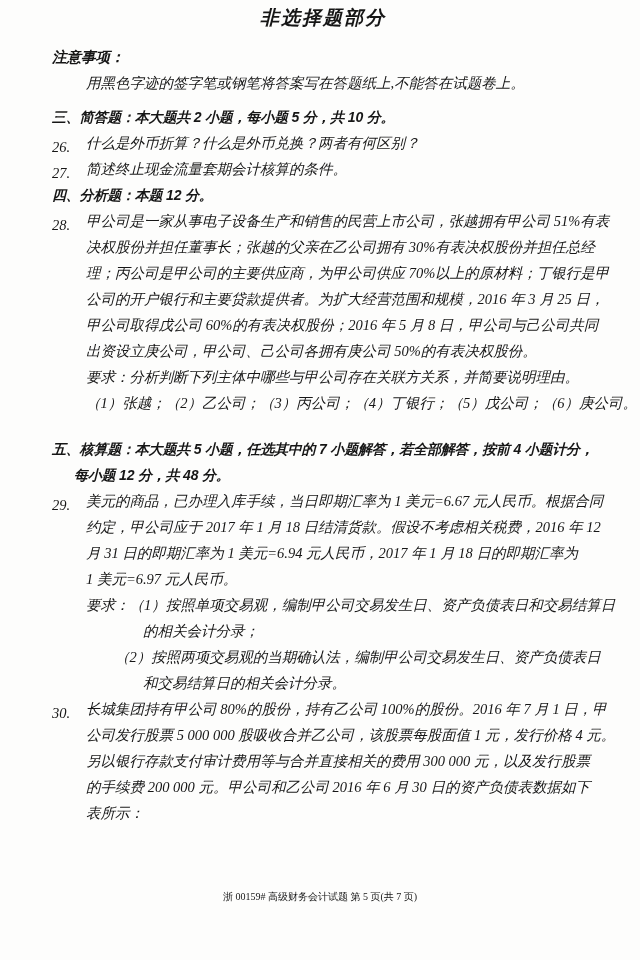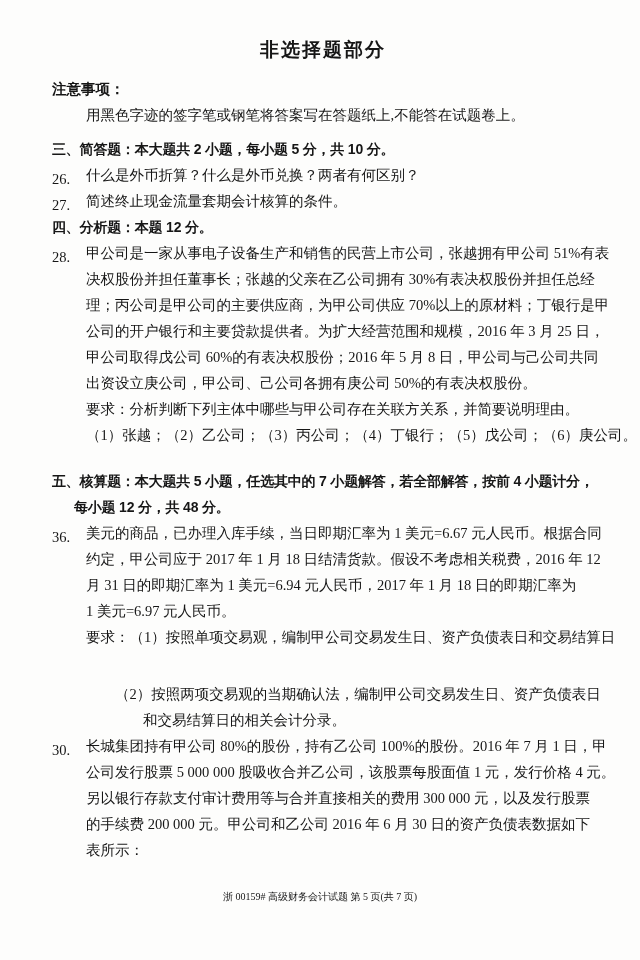--- a/index.html
+++ b/index.html
@@ -2,21 +2,21 @@
 <html lang="zh"><head>
 <meta charset="utf-8">
 <style>
   html,body { margin:0; padding:0; background:#e8e8e8; }
   .page {
     width:640px; height:960px; margin:0 auto; position:relative;
     background:#fdfdfc; overflow:hidden;
     font-family:"Liberation Serif","DejaVu Serif",serif;
     color:#161616;
   }
-  .inner { padding:36px 46px 0 52px; }
+  .inner { padding:4px 46px 0 52px;font-style:italic; }
 
   .title {
     font-family:"Liberation Sans","DejaVu Sans",sans-serif;
     font-weight:bold; font-size:19px; line-height:27px;
     text-align:center; letter-spacing:2px;
   }
 
   .line {
     font-size:14.5px; line-height:26px; white-space:nowrap;
   }
@@ -35,21 +35,21 @@
   .sec3 { margin-top:8px; }
   .sec4 { margin-top:0; }
   .sec5 { margin-top:20px; }
   .sec5-line2 { padding-left:22px; }
 
   .item { position:relative; padding-left:34px; }
   .item-num {
     position:absolute; left:0; top:4px;
     font-size:14.5px; line-height:26px;
   }
-  .indent-sub  { margin-left:29px;margin-top:31px; }  
+  .indent-sub  { margin-left:29px; }  
   .indent-cont { margin-left:57px; }  
 
   .footer {
     position:absolute; left:0; top:887px; width:100%;
     text-align:center; font-size:10px; line-height:20px;
     white-space:nowrap;
   }
 </style>
 </head>
 <body>
@@ -87,26 +87,27 @@
       <div class="line">要求：分析判断下列主体中哪些与甲公司存在关联方关系，并简要说明理由。</div>
       <div class="line">（1）张越；（2）乙公司；（3）丙公司；（4）丁银行；（5）戊公司；（6）庚公司。</div>
     </div>
 
     <div class="sec5">
       <div class="heading">五、核算题：本大题共 5 小题，任选其中的 7 小题解答，若全部解答，按前 4 小题计分，</div>
       <div class="heading sec5-line2">每小题 12 分，共 48 分。</div>
     </div>
 
     <div class="item">
-      <span class="item-num">36.</span>
+      <span class="item-num">29.</span>
       <div class="line">美元的商品，已办理入库手续，当日即期汇率为 1 美元=6.67 元人民币。根据合同</div>
       <div class="line">约定，甲公司应于 2017 年 1 月 18 日结清货款。假设不考虑相关税费，2016 年 12</div>
       <div class="line">月 31 日的即期汇率为 1 美元=6.94 元人民币，2017 年 1 月 18 日的即期汇率为</div>
       <div class="line">1 美元=6.97 元人民币。</div>
       <div class="line">要求：（1）按照单项交易观，编制甲公司交易发生日、资产负债表日和交易结算日</div>
+      <div class="line indent-cont">的相关会计分录；</div>
       <div class="line indent-sub">（2）按照两项交易观的当期确认法，编制甲公司交易发生日、资产负债表日</div>
       <div class="line indent-cont">和交易结算日的相关会计分录。</div>
     </div>
 
     <div class="item">
       <span class="item-num">30.</span>
       <div class="line">长城集团持有甲公司 80%的股份，持有乙公司 100%的股份。2016 年 7 月 1 日，甲</div>
       <div class="line">公司发行股票 5 000 000 股吸收合并乙公司，该股票每股面值 1 元，发行价格 4 元。</div>
       <div class="line">另以银行存款支付审计费用等与合并直接相关的费用 300 000 元，以及发行股票</div>
       <div class="line">的手续费 200 000 元。甲公司和乙公司 2016 年 6 月 30 日的资产负债表数据如下</div>

